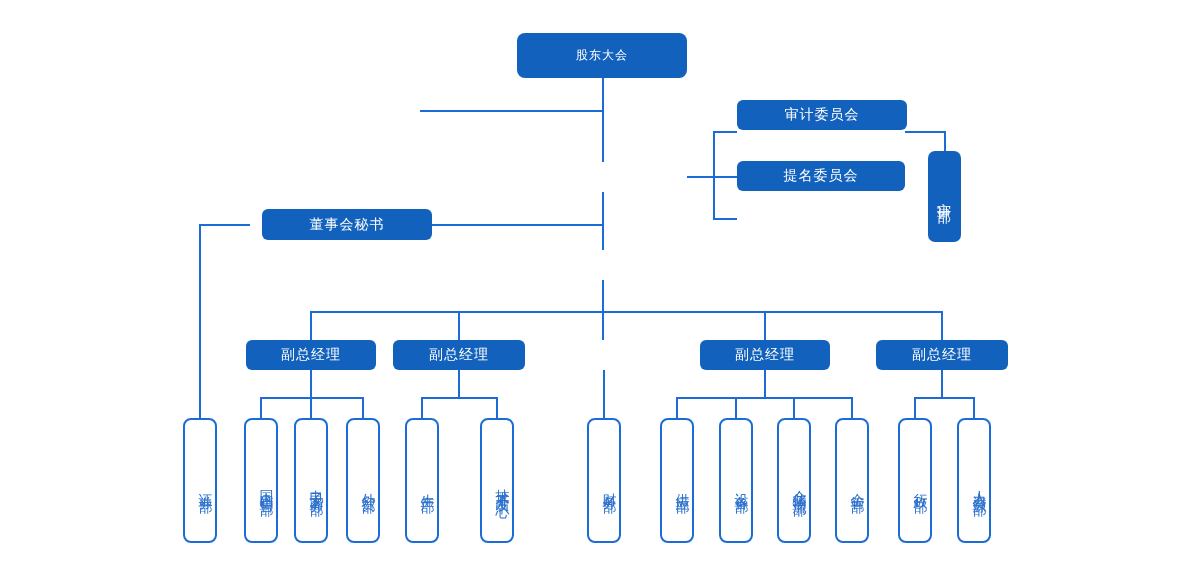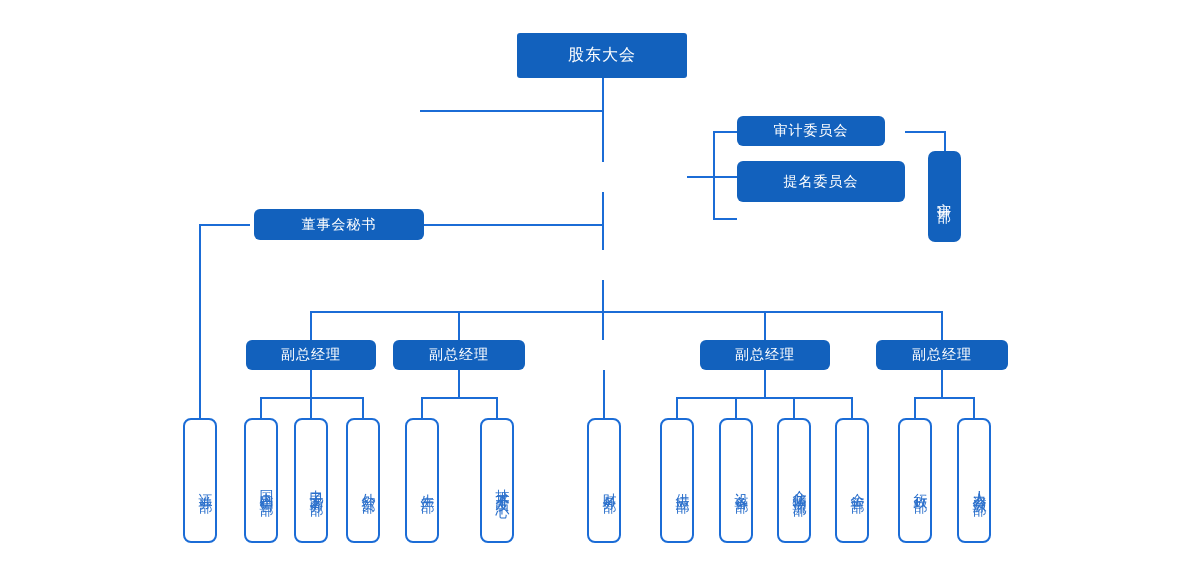--- a/index.html
+++ b/index.html
@@ -23,21 +23,21 @@
   .box{
     position:absolute;
     background:var(--box-fill);
     color:var(--box-text);
     border-radius:6px;
     display:flex;align-items:center;justify-content:center;
     font-size:14px;
     letter-spacing:1px;
     box-sizing:border-box;
   }
-  .box.root{font-size:16px;border-radius:3px;}
+  .box.root{font-size:12px;border-radius:8px;}
   .box.vert{
     writing-mode:vertical-rl;
     text-orientation:upright;
     letter-spacing:3px;
     border-radius:7px;
   }
   .dept{
     position:absolute;
     width:34px;height:125px;
     background:var(--bg);
@@ -104,28 +104,28 @@
 
   <div class="line v" style="left:941px;top:370px;height:28px"></div>
   <div class="line h" style="left:914px;top:397px;width:61px"></div>
   <div class="line v" style="left:914px;top:397px;height:21px"></div>
   <div class="line v" style="left:973px;top:397px;height:21px"></div>
 
   <div class="box root" style="left:517px;top:33px;width:170px;height:45px">股东大会</div>
 
 
 
-  <div class="box" style="left:737px;top:116px;width:148px;height:30px">审计委员会</div>
+  <div class="box" style="left:737px;top:100px;width:170px;height:30px">审计委员会</div>
 
-  <div class="box" style="left:737px;top:161px;width:168px;height:41px">提名委员会</div>
+  <div class="box" style="left:737px;top:161px;width:168px;height:30px">提名委员会</div>
 
 
   <div class="box vert" style="left:928px;top:151px;width:33px;height:91px">审计部</div>
 
-  <div class="box" style="left:254px;top:209px;width:170px;height:31px">董事会秘书</div>
+  <div class="box" style="left:262px;top:209px;width:170px;height:31px">董事会秘书</div>
 
 
   <div class="box" style="left:246px;top:340px;width:130px;height:30px">副总经理</div>
   <div class="box" style="left:393px;top:340px;width:132px;height:30px">副总经理</div>
   <div class="box" style="left:700px;top:340px;width:130px;height:30px">副总经理</div>
   <div class="box" style="left:876px;top:340px;width:132px;height:30px">副总经理</div>
 
   <div class="dept" style="left:183px;top:418px">证券部</div>
   <div class="dept" style="left:244px;top:418px">国内销售部</div>
   <div class="dept" style="left:294px;top:418px">电子商务部</div>

